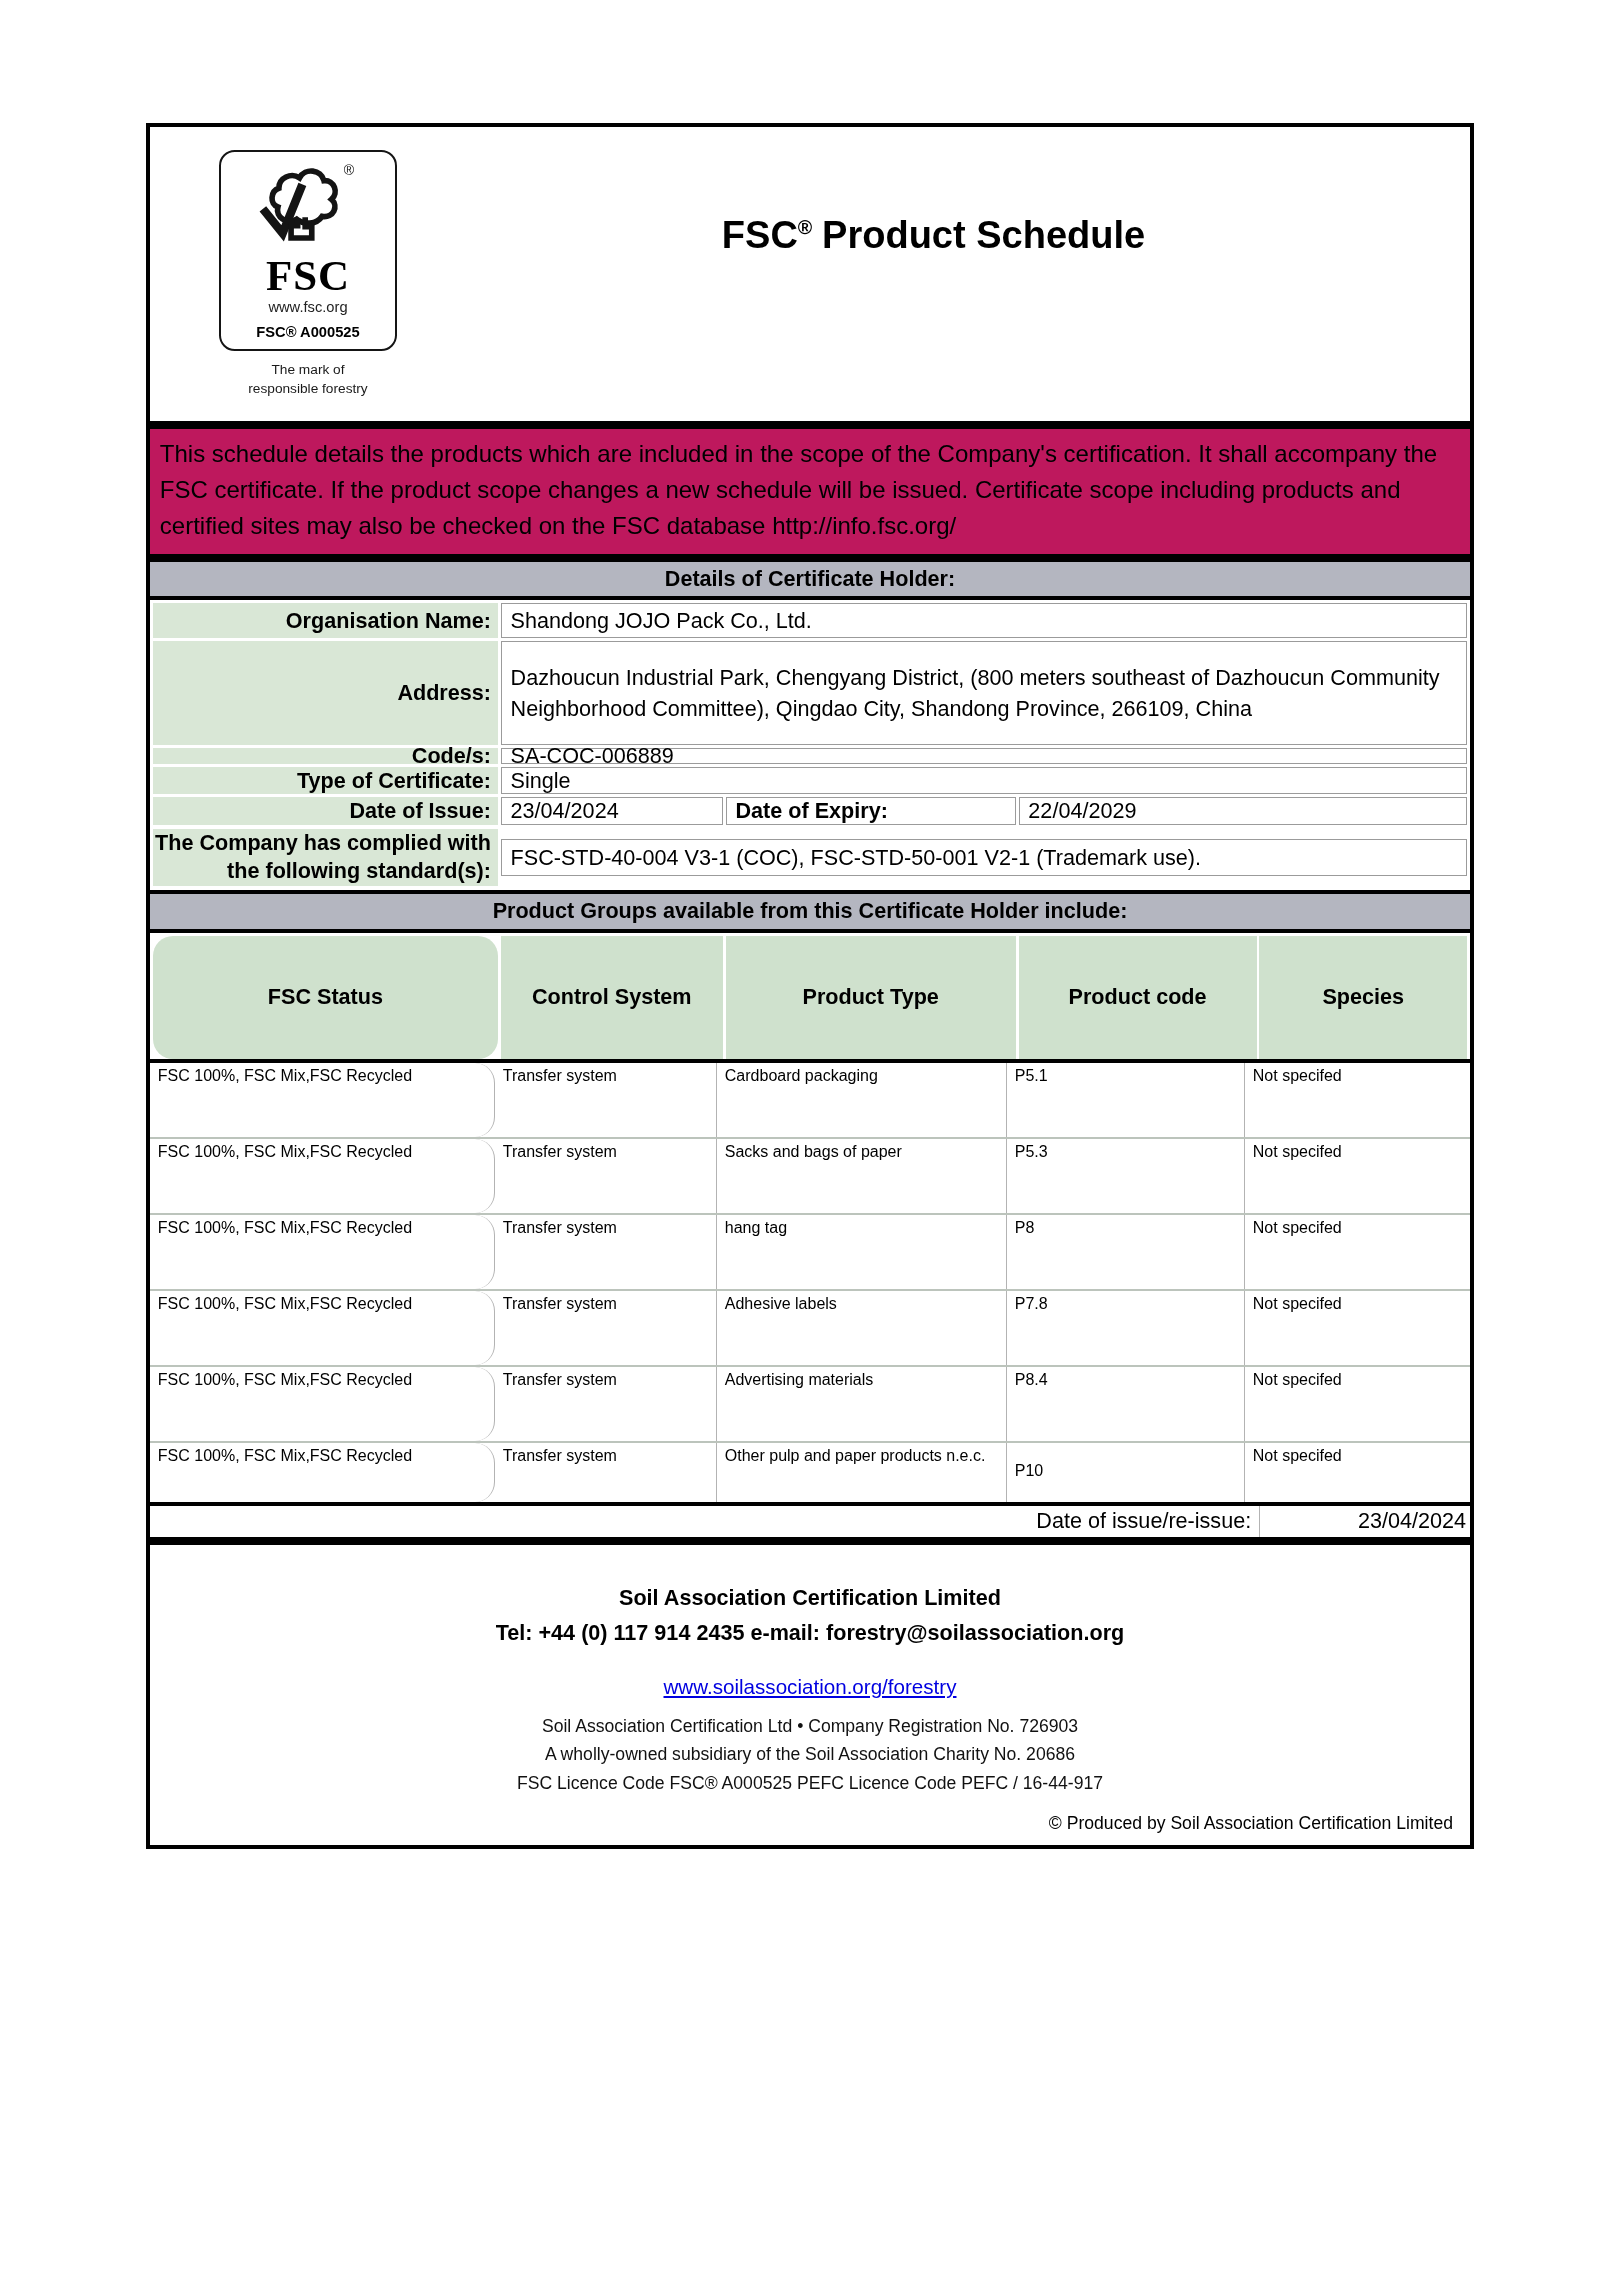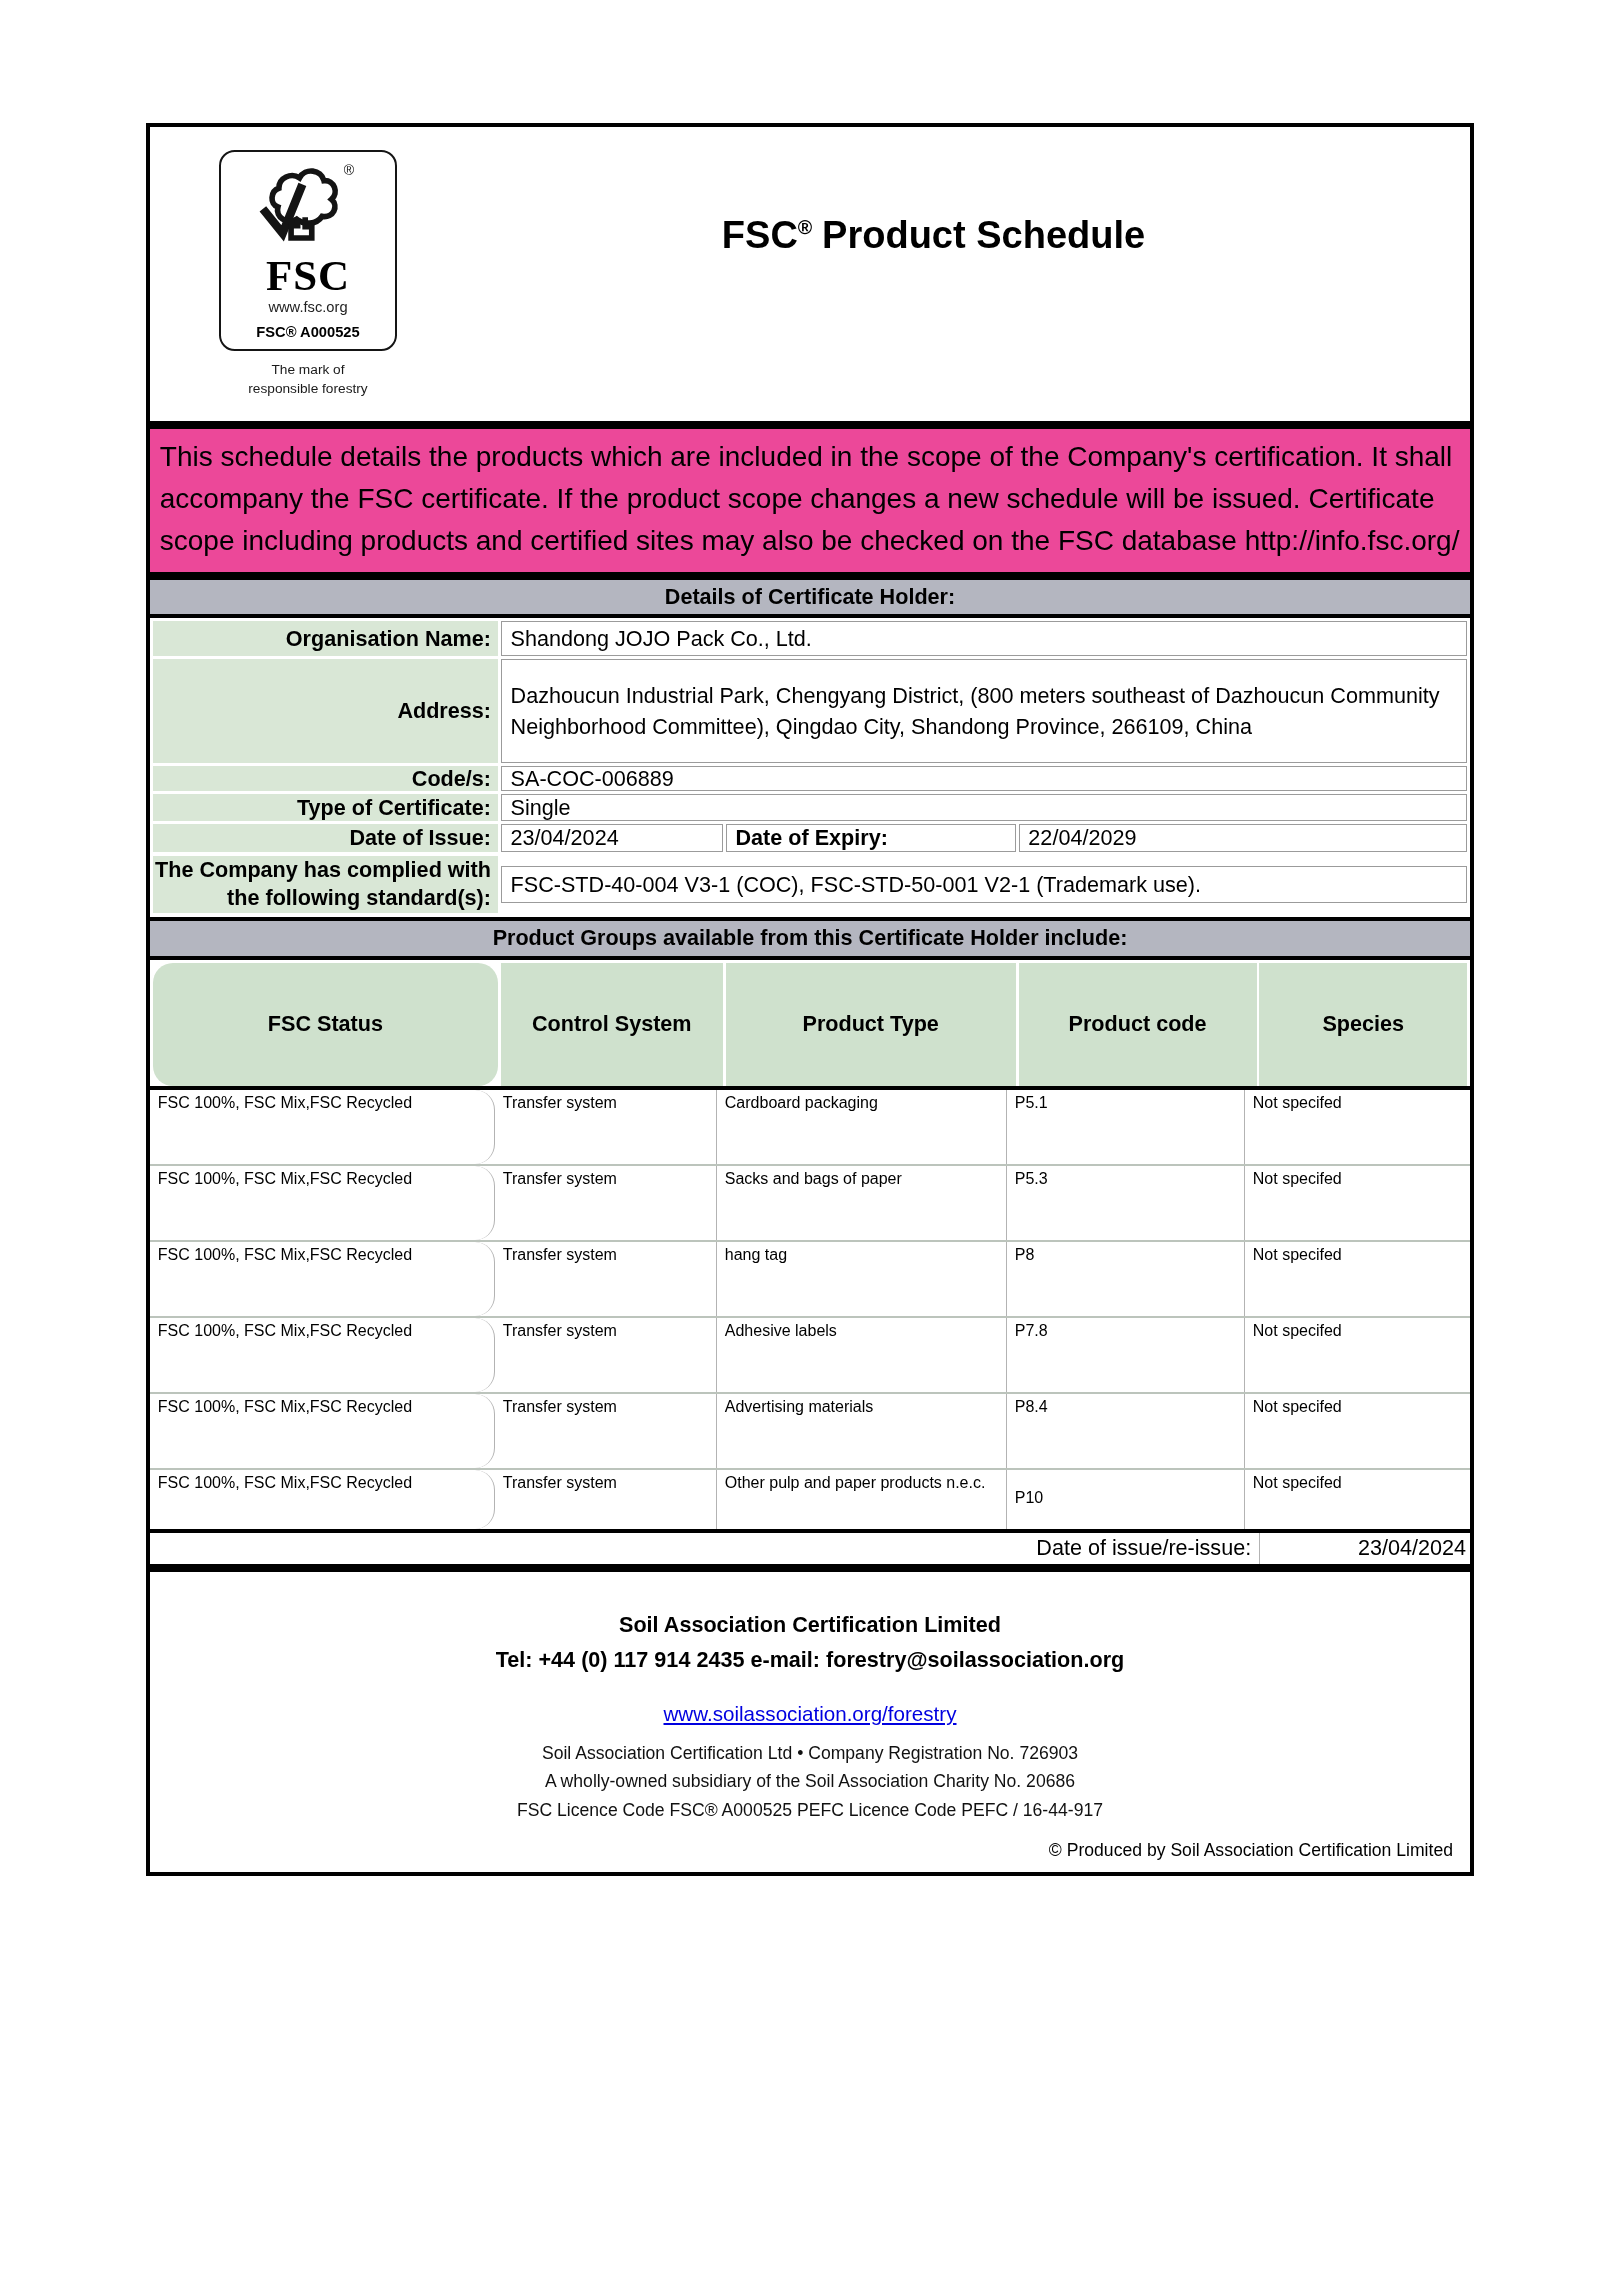--- a/index.html
+++ b/index.html
@@ -13,21 +13,21 @@
   .fsc-acronym{font-family:"Liberation Serif",serif;font-weight:bold;font-size:43px;line-height:1;letter-spacing:1px;margin-top:-3.9px;}
   .fsc-url{font-size:14.7px;margin-top:2px;color:#222;}
   .fsc-lic{font-size:14.7px;font-weight:bold;margin-top:8.8px;margin-bottom:3.9px;}
   .fsc-tagline{font-size:13.7px;font-weight:normal;line-height:1.35;margin-top:9.8px;color:#1a1a1a;}
   .title-wrap{flex:1 1 auto;text-align:center;position:relative;top:-39px;font-weight:bold;font-size:38px;white-space:nowrap;}
   .title-reg{font-size:19.6px;vertical-align:super;font-weight:bold;}
   .title-rest{margin-left:9.8px;}
   .soil-block{flex:0 0 auto;width:312px;margin-right:41px;position:relative;top:-2px;}
 
   
-  .intro-box{border:4.9px solid #000;margin-top:0;padding:6.9px 9.8px 9.8px;font-size:28px;line-height:1.5;background:#ec4899;}
+  .intro-box{border:4.9px solid #000;margin-top:0;padding:6.9px 9.8px 9.8px;font-size:24px;line-height:1.5;background:#be185d;}
 
   
   .main-box{border:4.9px solid #000;margin-top:0;background:#fff;}
   .bar{background:#b4b6c0;text-align:center;font-weight:bold;font-size:21.6px;padding:3.9px 0 4.9px;}
   .hline{height:3.9px;background:#000;}
 
   
   .dtable{padding:2.9px;display:flex;flex-direction:column;gap:2.9px;font-size:21.6px;}
   .drow{display:flex;gap:2.9px;}
   .dlabel{width:345px;flex:0 0 345px;background:#d9e7d6;font-weight:bold;display:flex;align-items:center;justify-content:flex-end;text-align:right;padding-right:6.9px;box-sizing:border-box;line-height:1.3;}
@@ -101,21 +101,21 @@
 
     <div class="dtable">
       <div class="drow" style="height:35px;">
         <div class="dlabel">Organisation Name:</div>
         <div class="dval">Shandong JOJO Pack Co., Ltd.</div>
       </div>
       <div class="drow" style="height:104px;">
         <div class="dlabel">Address:</div>
         <div class="dval">Dazhoucun Industrial Park, Chengyang District, (800 meters southeast of Dazhoucun Community Neighborhood Committee), Qingdao City, Shandong Province, 266109, China</div>
       </div>
-      <div class="drow" style="height:25px;">
+      <div class="drow" style="height:16px;">
         <div class="dlabel">Code/s:</div>
         <div class="dval">SA-COC-006889</div>
       </div>
       <div class="drow" style="height:27.4px;">
         <div class="dlabel">Type of Certificate:</div>
         <div class="dval">Single</div>
       </div>
       <div class="drow" style="height:27.4px;">
         <div class="dlabel">Date of Issue:</div>
         <div class="dval dmid">23/04/2024</div>

